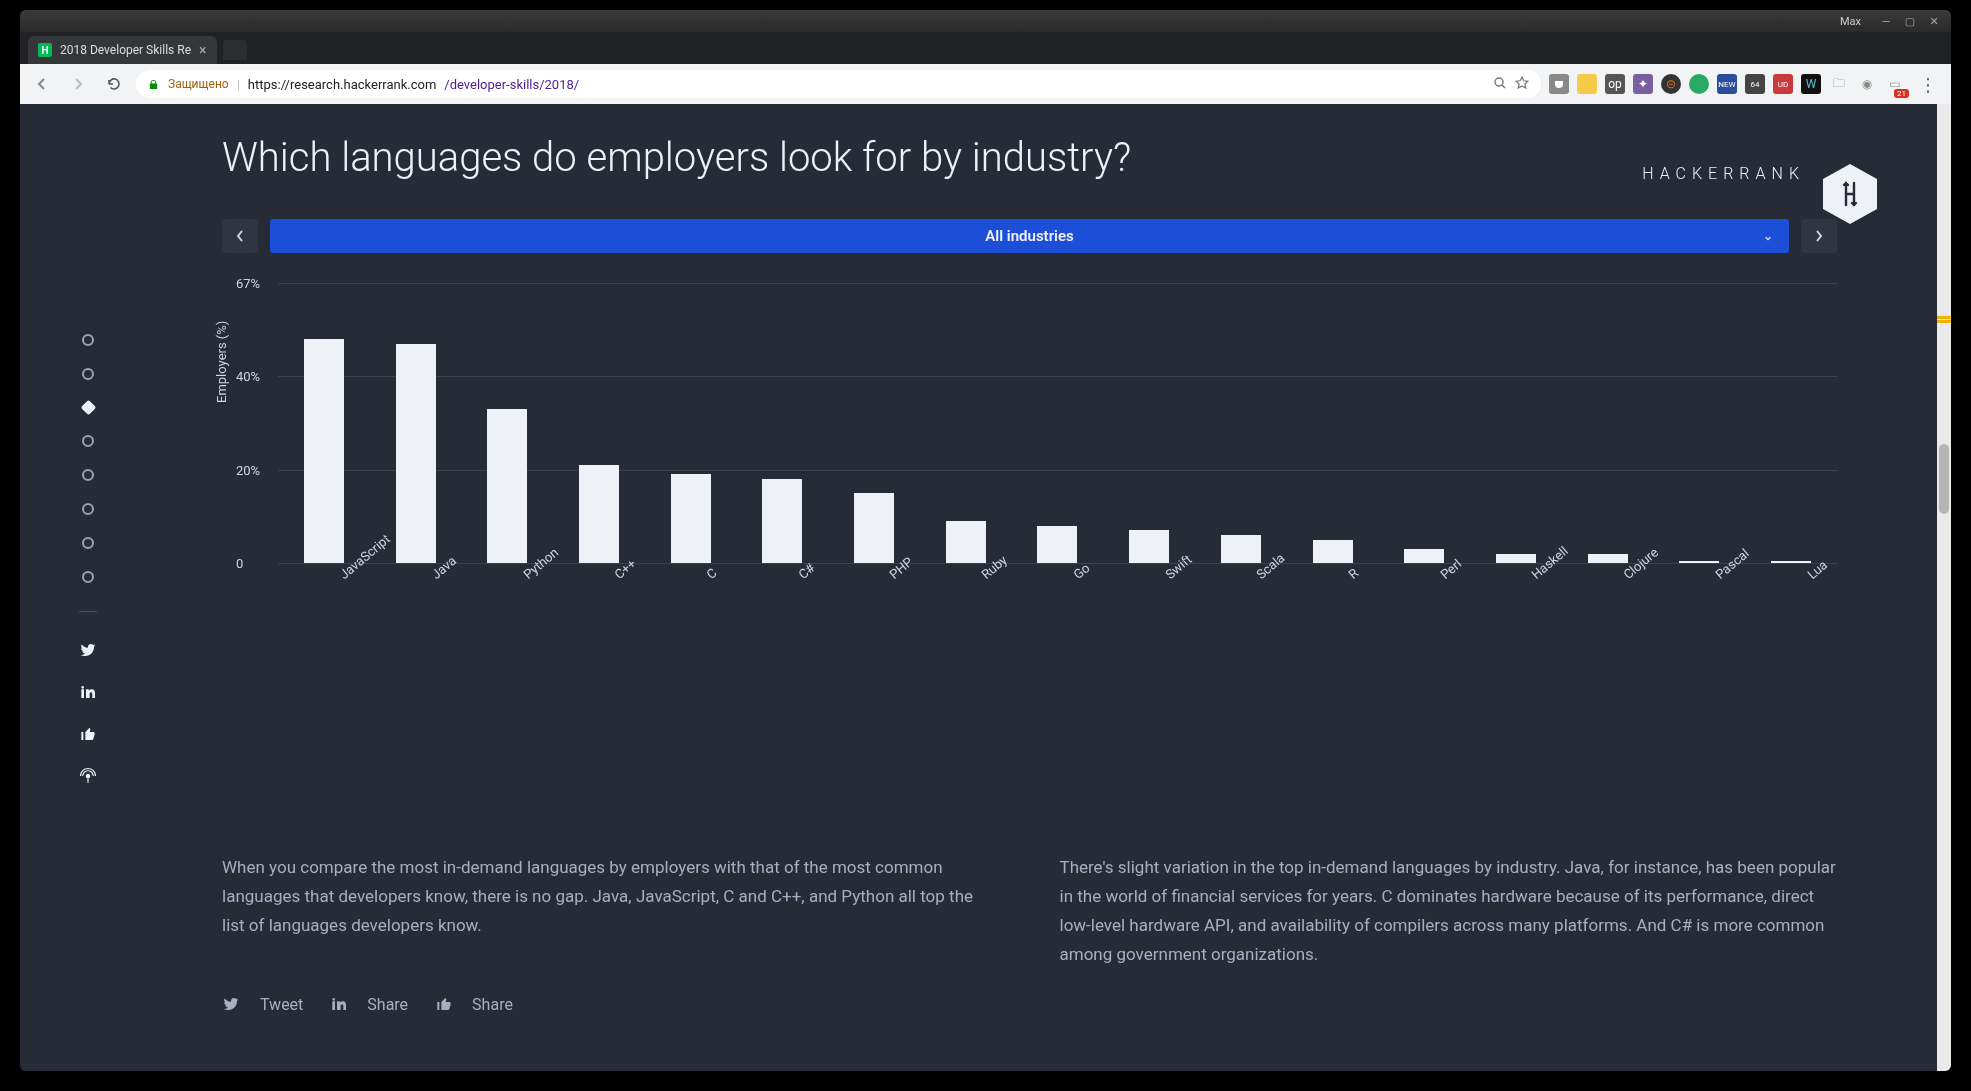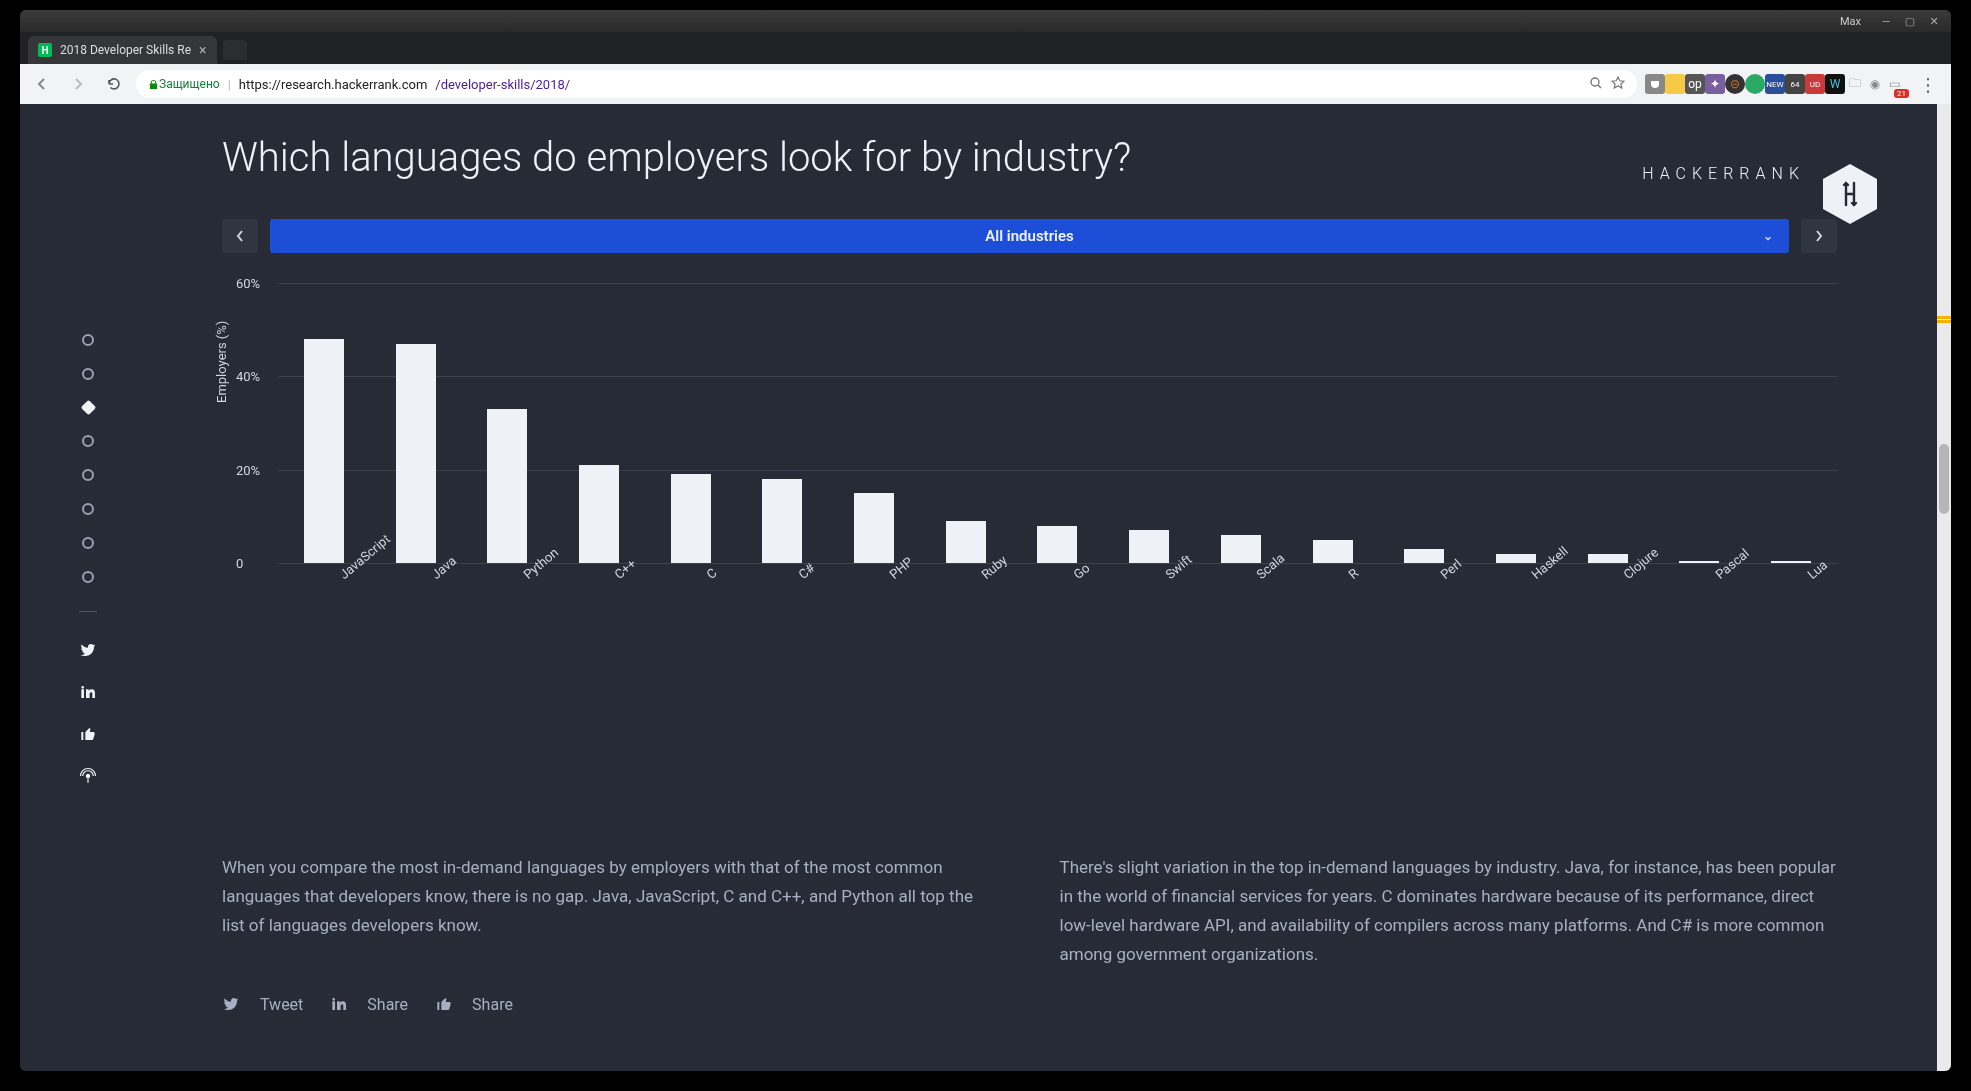--- a/index.html
+++ b/index.html
@@ -19,27 +19,27 @@
 .tab-favicon { width: 14px; height: 14px; background: #0b5; border-radius: 2px; display: flex; align-items: center; justify-content: center; color: #fff; font-size: 10px; font-weight: bold; }
 .tab-title { flex: 1; white-space: nowrap; overflow: hidden; text-overflow: ellipsis; }
 .tab-close { color: #aaa; cursor: pointer; font-size: 14px; }
 .newtab-outline { width: 24px; height: 20px; margin-left: 6px; margin-bottom: 4px; background: #2c2d30; border-radius: 4px 4px 0 0; }
 
 
 .toolbar { height: 40px; background: #f1f3f4; display: flex; align-items: center; padding: 0 8px; gap: 8px; }
 .nav-btn { width: 28px; height: 28px; display: flex; align-items: center; justify-content: center; color: #555; border-radius: 14px; cursor: pointer; }
 .nav-btn.disabled { color: #bbb; cursor: default; }
 .omnibox { flex: 1; height: 28px; background: #fff; border-radius: 14px; display: flex; align-items: center; padding: 0 12px; gap: 8px; font-size: 13px; color: #333; }
-.omnibox .secure { color: #15803d; font-size: 12px; display: flex; align-items: center; gap: 0; }
+.omnibox .secure { color: #a16207; font-size: 12px; display: flex; align-items: center; gap: 9px; }
 .omnibox .url-sep { color: #bbb; }
 .omnibox .url-host { color: #222; }
 .omnibox .url-path { color: #4c1d95; }
 .omnibox-spacer { flex: 1; }
 .omnibox-icon { color: #777; cursor: pointer; }
-.ext-row { display: flex; align-items: flex-end; }
+.ext-row { display: flex; align-items: flex-end; gap: 8px; }
 .ext-icon { width: 20px; height: 20px; border-radius: 3px; display: flex; align-items: center; justify-content: center; font-size: 12px; color: #fff; position: relative; cursor: pointer; }
 .ext-badge { position: absolute; bottom: -4px; right: -4px; background: #d93025; color: #fff; font-size: 8px; padding: 0 3px; border-radius: 3px; }
 .menu-btn { color: #555; font-size: 18px; cursor: pointer; padding: 0 6px; }
 
 
 .page-wrap { flex: 1; background: #262b36; position: relative; overflow: hidden; }
 .page-scroll { position: absolute; top: 0; left: 0; right: 14px; bottom: 0; overflow: hidden; }
 .page-scrollbar { position: absolute; top: 0; right: 0; width: 14px; bottom: 0; background: #eaeaea; }
 .page-scrollbar .thumb { position: absolute; left: 2px; right: 2px; top: 340px; height: 70px; background: #b5b5b5; border-radius: 5px; }
 .page-scrollbar .mark { position: absolute; left: 0; right: 0; height: 3px; background: #f2b200; }
@@ -244,21 +244,21 @@
           <div class="chart-grid" id="chart-grid">
               <div class="gridline" style="top: 280px;"></div>
               <div class="gridline" style="top: 186.667px;"></div>
               <div class="gridline" style="top: 93.3333px;"></div>
               <div class="gridline" style="top: 0px;"></div>
             </div>
           <div id="yticks">
               <div class="ytick" style="top: 280px;">0</div>
               <div class="ytick" style="top: 186.667px;">20%</div>
               <div class="ytick" style="top: 93.3333px;">40%</div>
-              <div class="ytick" style="top: 0px;">60%</div>
+              <div class="ytick" style="top: 0px;">67%</div>
             </div>
           <div class="bars" id="bars">
               <div class="bar-slot">
                 <div class="bar" style="height: 224px;"></div>
                 <div class="bar-label">JavaScript</div>
               </div>
               <div class="bar-slot">
                 <div class="bar" style="height: 219.333px;"></div>
                 <div class="bar-label">Java</div>
               </div>

